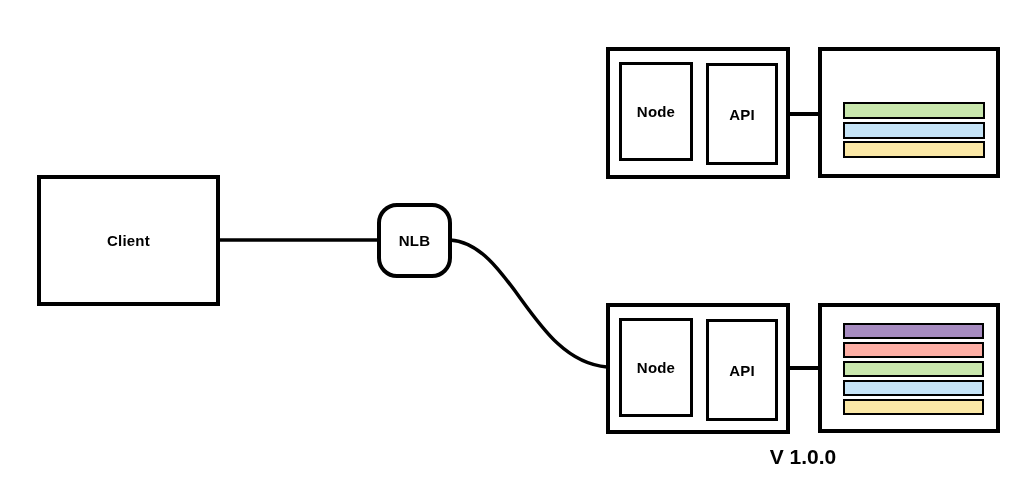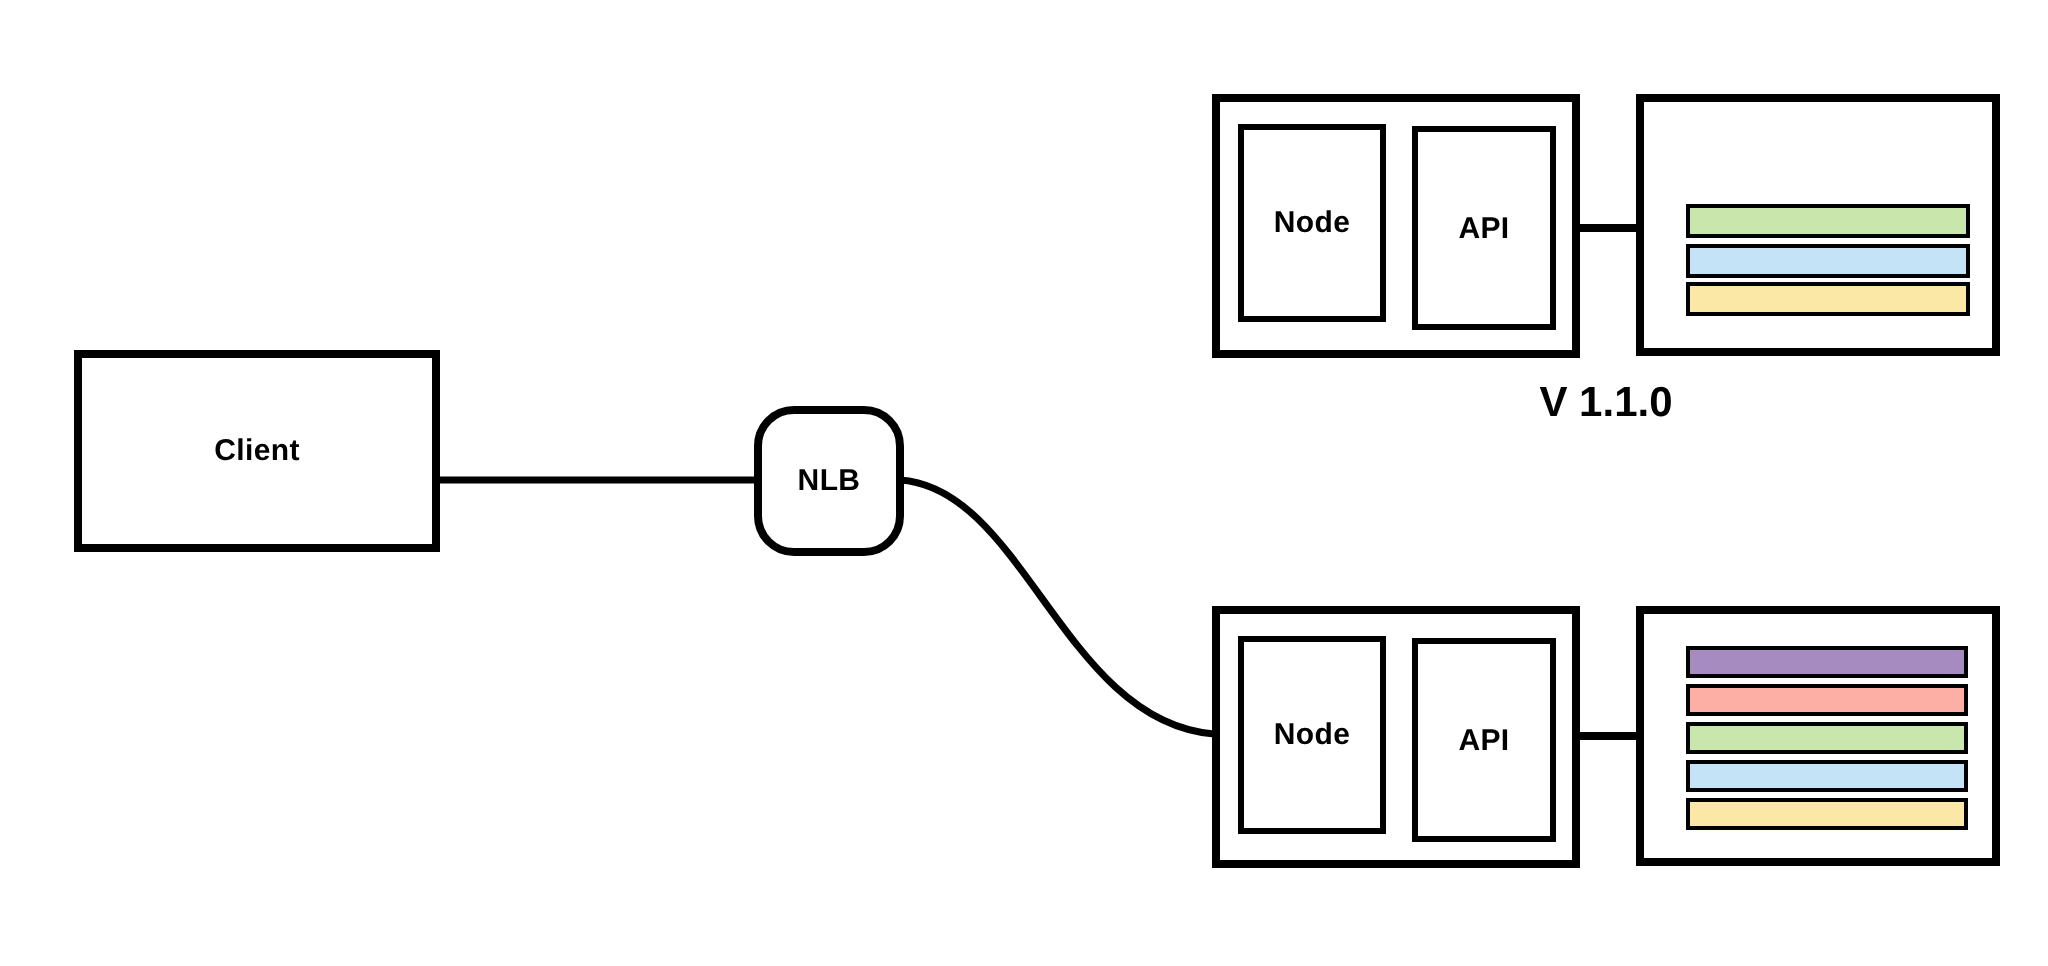--- a/index.html
+++ b/index.html
@@ -73,21 +73,21 @@
 
 <div id="canvas">
 
   <svg id="wires" viewBox="0 0 1024 483" xmlns="http://www.w3.org/2000/svg">
     <path d="M 220 240 L 378 240" stroke="#000" stroke-width="3.5" fill="none"></path>
     <path d="M 450 240 C 512 244, 532 361, 607 367" stroke="#000" stroke-width="3.5" fill="none"></path>
     <path d="M 789 114 L 819 114" stroke="#000" stroke-width="4" fill="none"></path>
     <path d="M 789 368 L 819 368" stroke="#000" stroke-width="4" fill="none"></path>
   </svg>
 
-  <div class="box" style="left:37px; top:175px; width:183px; height:101px;">
+  <div class="box" style="left:37px; top:175px; width:183px; height:131px;">
     <span class="box-label">Client</span>
   </div>
 
   <div class="box" style="left:377px; top:203px; width:75px; height:75px;border-radius:20px;">
     <span class="box-label">NLB</span>
   </div>
 
   <div class="box" style="left:606px; top:47px; width:184px; height:132px;">
     <div class="inner-box" style="left:9px; top:11px; width:74px; height:99px;">
       <span class="box-label">Node</span>
@@ -98,35 +98,35 @@
   </div>
 
   <div class="box" style="left:818px; top:47px; width:182px; height:131px;">
     <div class="stripes-wrap stripes-3">
         <div class="stripe" style="background: rgb(201, 231, 173);"></div>
         <div class="stripe" style="background: rgb(197, 227, 246);"></div>
         <div class="stripe" style="background: rgb(251, 232, 166);"></div>
       </div>
   </div>
 
-  <div class="version-label" style="left:606px; top:190px;">V 1.1.0</div>
 
   <div class="box" style="left:606px; top:303px; width:184px; height:131px;">
     <div class="inner-box" style="left:9px; top:11px; width:74px; height:99px;">
       <span class="box-label">Node</span>
     </div>
     <div class="inner-box" style="left:96px; top:12px; width:72px; height:102px;">
       <span class="box-label">API</span>
     </div>
   </div>
 
   <div class="box" style="left:818px; top:303px; width:182px; height:130px;">
     <div class="stripes-wrap stripes-5">
         <div class="stripe" style="background: rgb(166, 139, 192);"></div>
         <div class="stripe" style="background: rgb(254, 175, 165);"></div>
         <div class="stripe" style="background: rgb(201, 231, 173);"></div>
         <div class="stripe" style="background: rgb(197, 227, 246);"></div>
         <div class="stripe" style="background: rgb(251, 232, 166);"></div>
       </div>
   </div>
 
+  <div class="version-label" style="left:606px; top:445px;">V 1.0.0</div>
 
 </div>
 
 </body></html>

